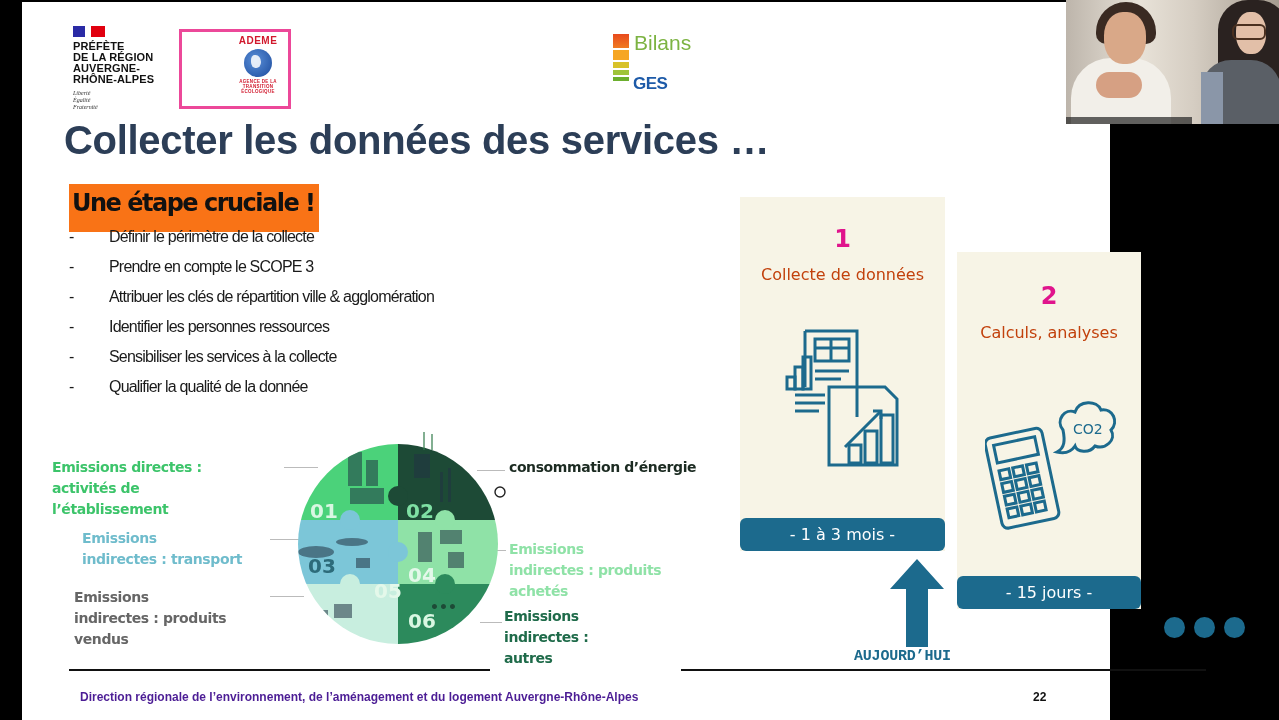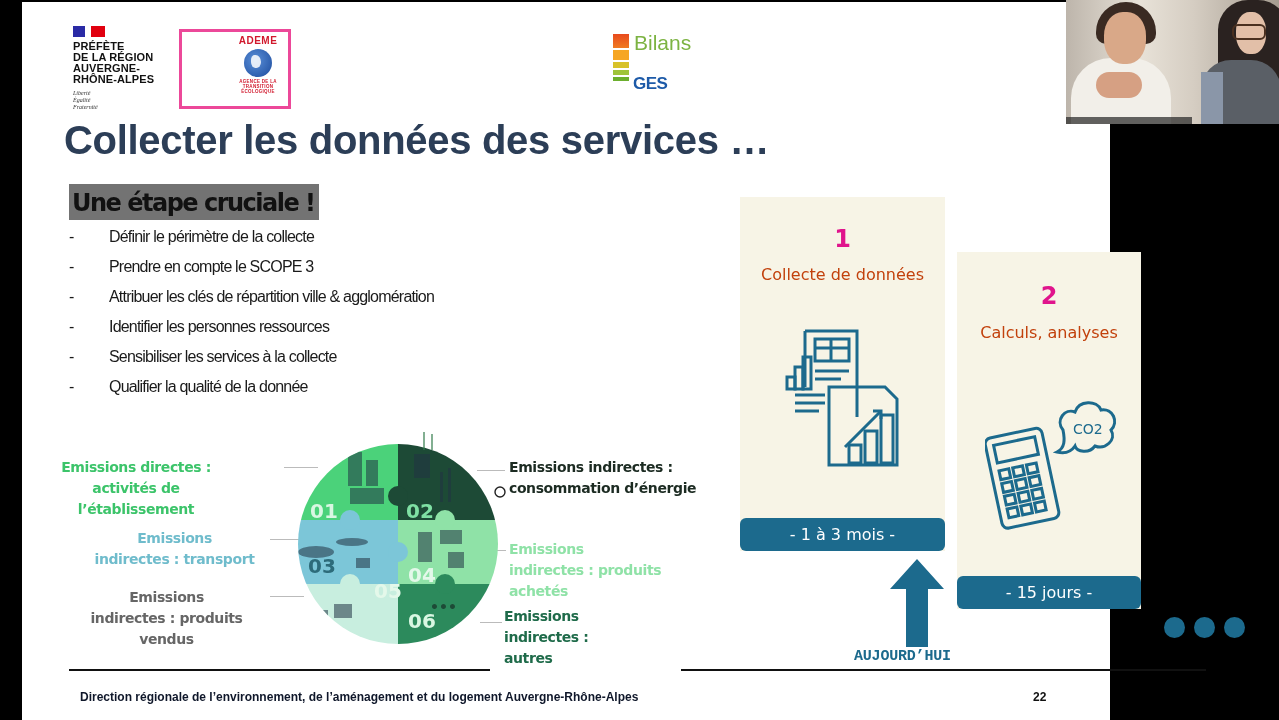--- a/index.html
+++ b/index.html
@@ -24,28 +24,28 @@
     .bilans .w1 { top:0; height:14px; background:linear-gradient(#e84a1d,#f07b22); }
     .bilans .w2 { top:16px; height:10px; background:#f6a623; }
     .bilans .w3 { top:28px; height:6px; background:#d8c22a; }
     .bilans .w4 { top:36px; height:5px; background:#9fc43a; }
     .bilans .w5 { top:43px; height:4px; background:#6caf2e; }
     .bilans .t1 { position:absolute; left:21px; top:-3px; font-size:21px; color:#7cb342; }
     .bilans .t2 { position:absolute; left:20px; top:20px; font-size:17px; font-weight:bold; color:#1d5aa8; letter-spacing:-0.5px;margin-top:20px; }
 
     .title { position:absolute; left:42px; top:116px; font-size:40px; font-weight:bold; color:#2c3e57; letter-spacing:-0.3px; white-space:nowrap; }
 
-    .highlight { position:absolute; left:47px; top:182px; background:#737373; padding:2px 4px 0 3px; height:34px; font-family:"DejaVu Sans", sans-serif; font-weight:bold; font-size:24px; line-height:34px; color:#111; letter-spacing:-1.5px; }
+    .highlight { position:absolute; left:47px; top:182px; background:#f97316; padding:2px 4px 12px 3px; height:34px; font-family:"DejaVu Sans", sans-serif; font-weight:bold; font-size:24px; line-height:34px; color:#111; letter-spacing:-1.5px; }
     .bullets { position:absolute; left:47px; top:220px; list-style:none; margin:0; padding:0; }
     .bullets li { height:30px; font-size:16px; line-height:30px; color:#1a1a1a; white-space:nowrap; letter-spacing:-0.8px; }
     .bullets li .dash { display:inline-block; width:40px; }
 
     
     .lbl { position:absolute; font-family:"DejaVu Sans", sans-serif; font-weight:bold; font-size:14px; line-height:21px; letter-spacing:-0.4px; }
-    .lbl.right { text-align:center; }
+    .lbl.right { text-align:left; }
     .c-green { color:#3cc46a; }
     .c-blue { color:#6fbccc; }
     .c-gray { color:#666; }
     .c-dark { color:#1c2b22; }
     .c-light { color:#8fe2a7; }
     .c-teal { color:#1f6b4a; }
 
     .connector { position:absolute; height:1px; background:#bbb; }
 
     
@@ -56,21 +56,21 @@
     .card .num { position:absolute; left:0; width:100%; text-align:center; font-family:"DejaVu Sans", sans-serif; font-weight:bold; font-size:24px; color:#e0148c; }
     .card .name { position:absolute; left:0; width:100%; text-align:center; font-family:"DejaVu Sans", sans-serif; font-size:16px; color:#c2410c; }
     .card .dur { position:absolute; left:0; bottom:0; width:100%; height:33px; background:#1c6a8d; color:#fff; text-align:center; font-family:"DejaVu Sans", sans-serif; font-size:16px; line-height:33px;border-radius:6px; }
 
     .arrow { position:absolute; left:868px; top:557px; width:54px; height:88px; }
     .today { position:absolute; left:832px; top:646px; font-family:Liberation Mono, monospace; font-weight:bold; font-size:15px; color:#1c6a8d; letter-spacing:-0.2px; }
     .dots { position:absolute; left:1142px; top:615px; display:flex; gap:9px; }
     .dots span { width:21px; height:21px; border-radius:50%; background:#1c6a8d; display:block; }
 
     .rule { position:absolute; height:2px; background:#111; }
-    .footer { position:absolute; left:49px; top:688px; font-size:12px; font-weight:bold; color:#0f172a; white-space:nowrap;padding-left:9px; }
+    .footer { position:absolute; left:49px; top:688px; font-size:12px; font-weight:bold; color:#4c1d95; white-space:nowrap;padding-left:9px; }
     .pagenum { position:absolute; left:1011px; top:688px; font-size:12px; font-weight:bold; color:#111; }
 
     
     .webcam { position:absolute; left:1066px; top:0; width:213px; height:124px; overflow:hidden; background:#cfc6bb; }
     .cam-bg { position:absolute; inset:0; background:linear-gradient(90deg,#bdb5ab 0%,#e8e2d8 35%,#d5cdc2 60%,#a59c90 100%); }
     .p1-hair { position:absolute; left:30px; top:2px; width:60px; height:42px; border-radius:30px 30px 10px 10px; background:#3a2a22; }
     .p1-face { position:absolute; left:38px; top:12px; width:42px; height:52px; border-radius:45%; background:#d9a888; }
     .p1-body { position:absolute; left:5px; top:58px; width:100px; height:70px; border-radius:40px 40px 0 0; background:#f2efe9; }
     .p1-hands { position:absolute; left:30px; top:72px; width:46px; height:26px; border-radius:14px; background:#d6a083; }
     .p2-hair { position:absolute; left:152px; top:0; width:70px; height:92px; border-radius:30px 30px 10px 10px; background:#2a2220; }
@@ -140,21 +140,20 @@
     <div>Emissions</div>
     <div>indirectes : transport</div>
   </div>
   <div class="lbl right c-gray" style="left:52px; top:585px; width:185px;">
     <div>Emissions</div>
     <div>indirectes : produits</div>
     <div>vendus</div>
   </div>
 
   <div class="lbl c-dark" style="left:487px; top:455px; width:220px;">
-    <div>Emissions indirectes :</div>
     <div>consommation d’énergie</div>
   </div>
   <div class="lbl c-light" style="left:487px; top:537px; width:220px;">
     <div>Emissions</div>
     <div>indirectes : produits</div>
     <div>achetés</div>
   </div>
   <div class="lbl c-teal" style="left:482px; top:604px; width:220px;">
     <div>Emissions</div>
     <div>indirectes :</div>

